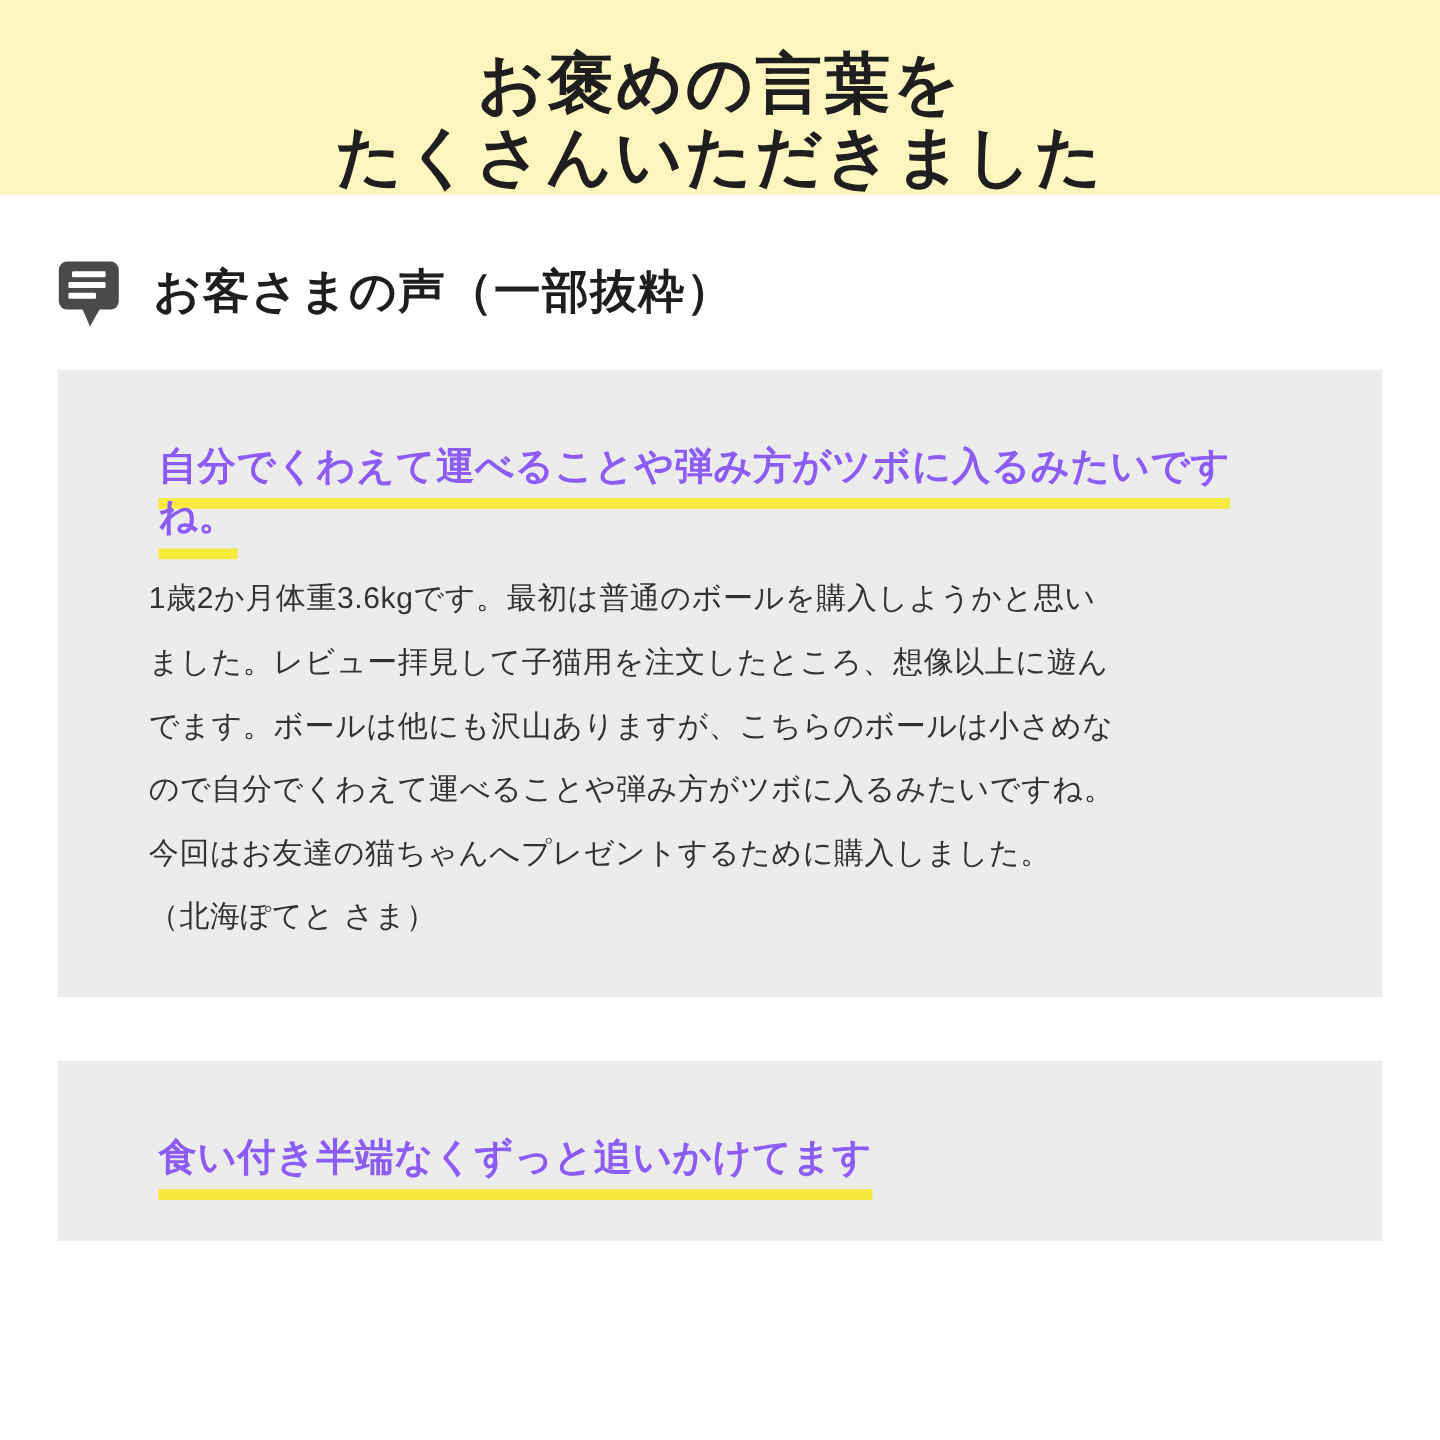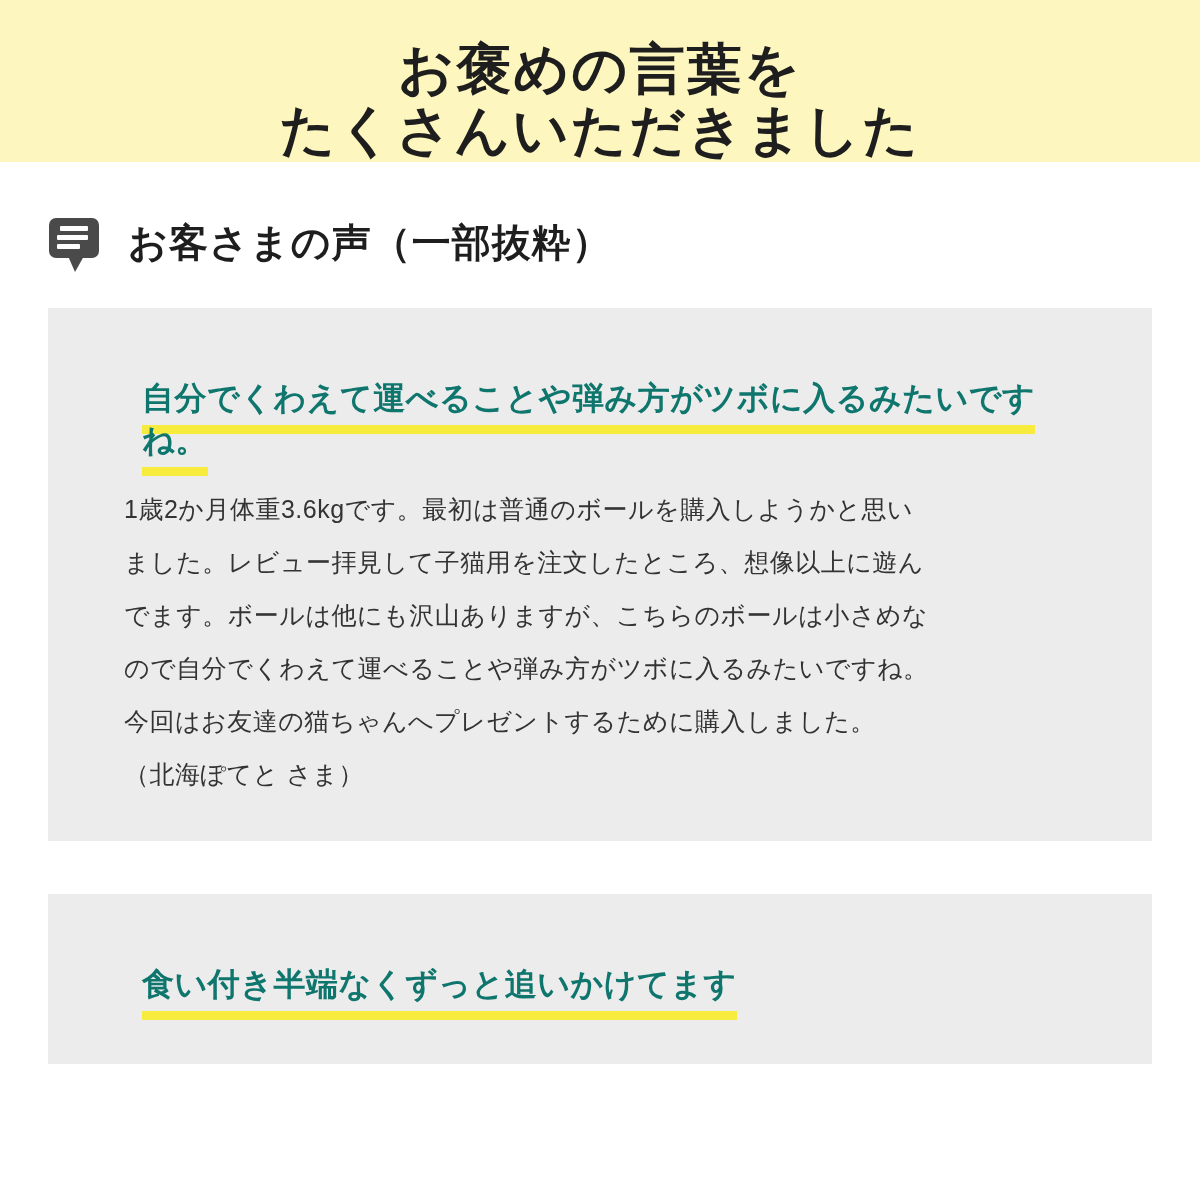--- a/index.html
+++ b/index.html
@@ -49,25 +49,25 @@
     letter-spacing: 1px;
   }
 
   
   .review-card {
     background: var(--card_bg, #ECECEC);
     margin: 0 48px 53px 48px;
     padding: 52px 76px 40px 76px;
   }
   .review-headline {
-    margin: 18px;
+    margin: 8px;
     font-size: 32px;
     line-height: 1.3;
     font-weight: 700;
-    color: #0f766e;
+    color: #8b5cf6;
     letter-spacing: 0.5px;
   }
   .review-headline .hl-underline {
     border-bottom: 9px solid var(--highlight, #F7EC3E);
     padding-bottom: 9px;
   }
   .review-body {
     margin: 22px 0 0 0;
     font-size: 25px;
     line-height: 53px;

